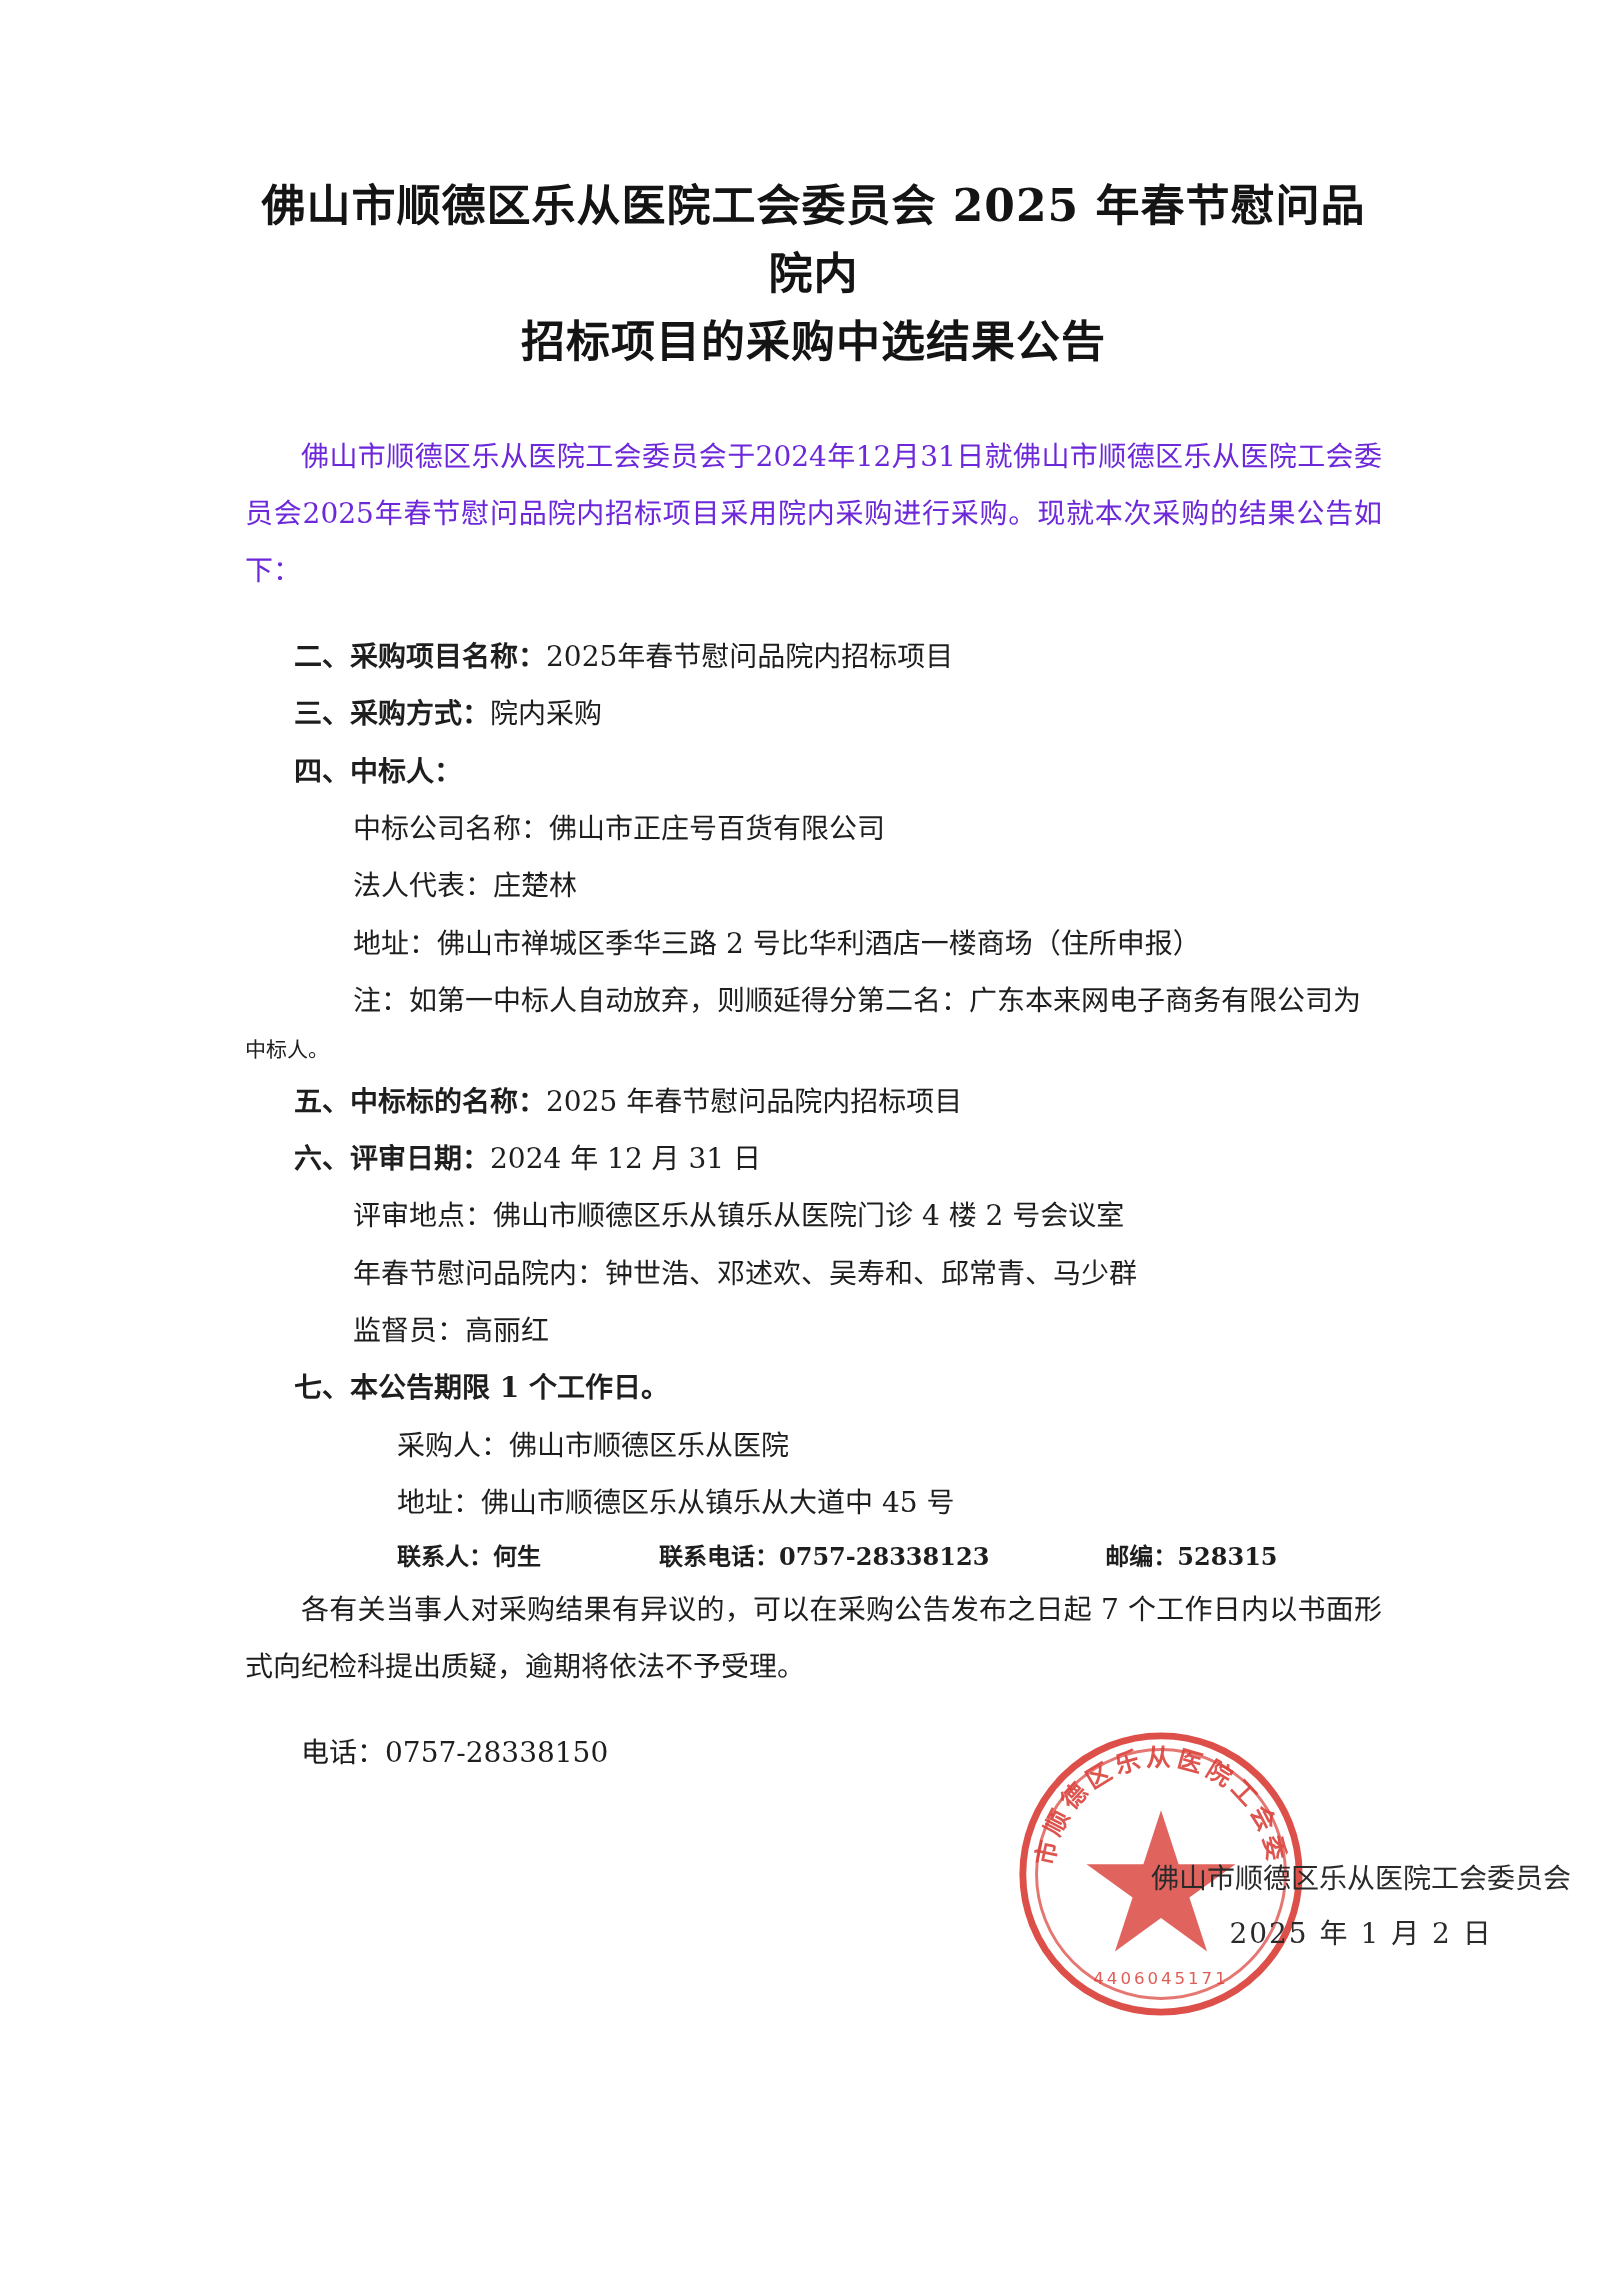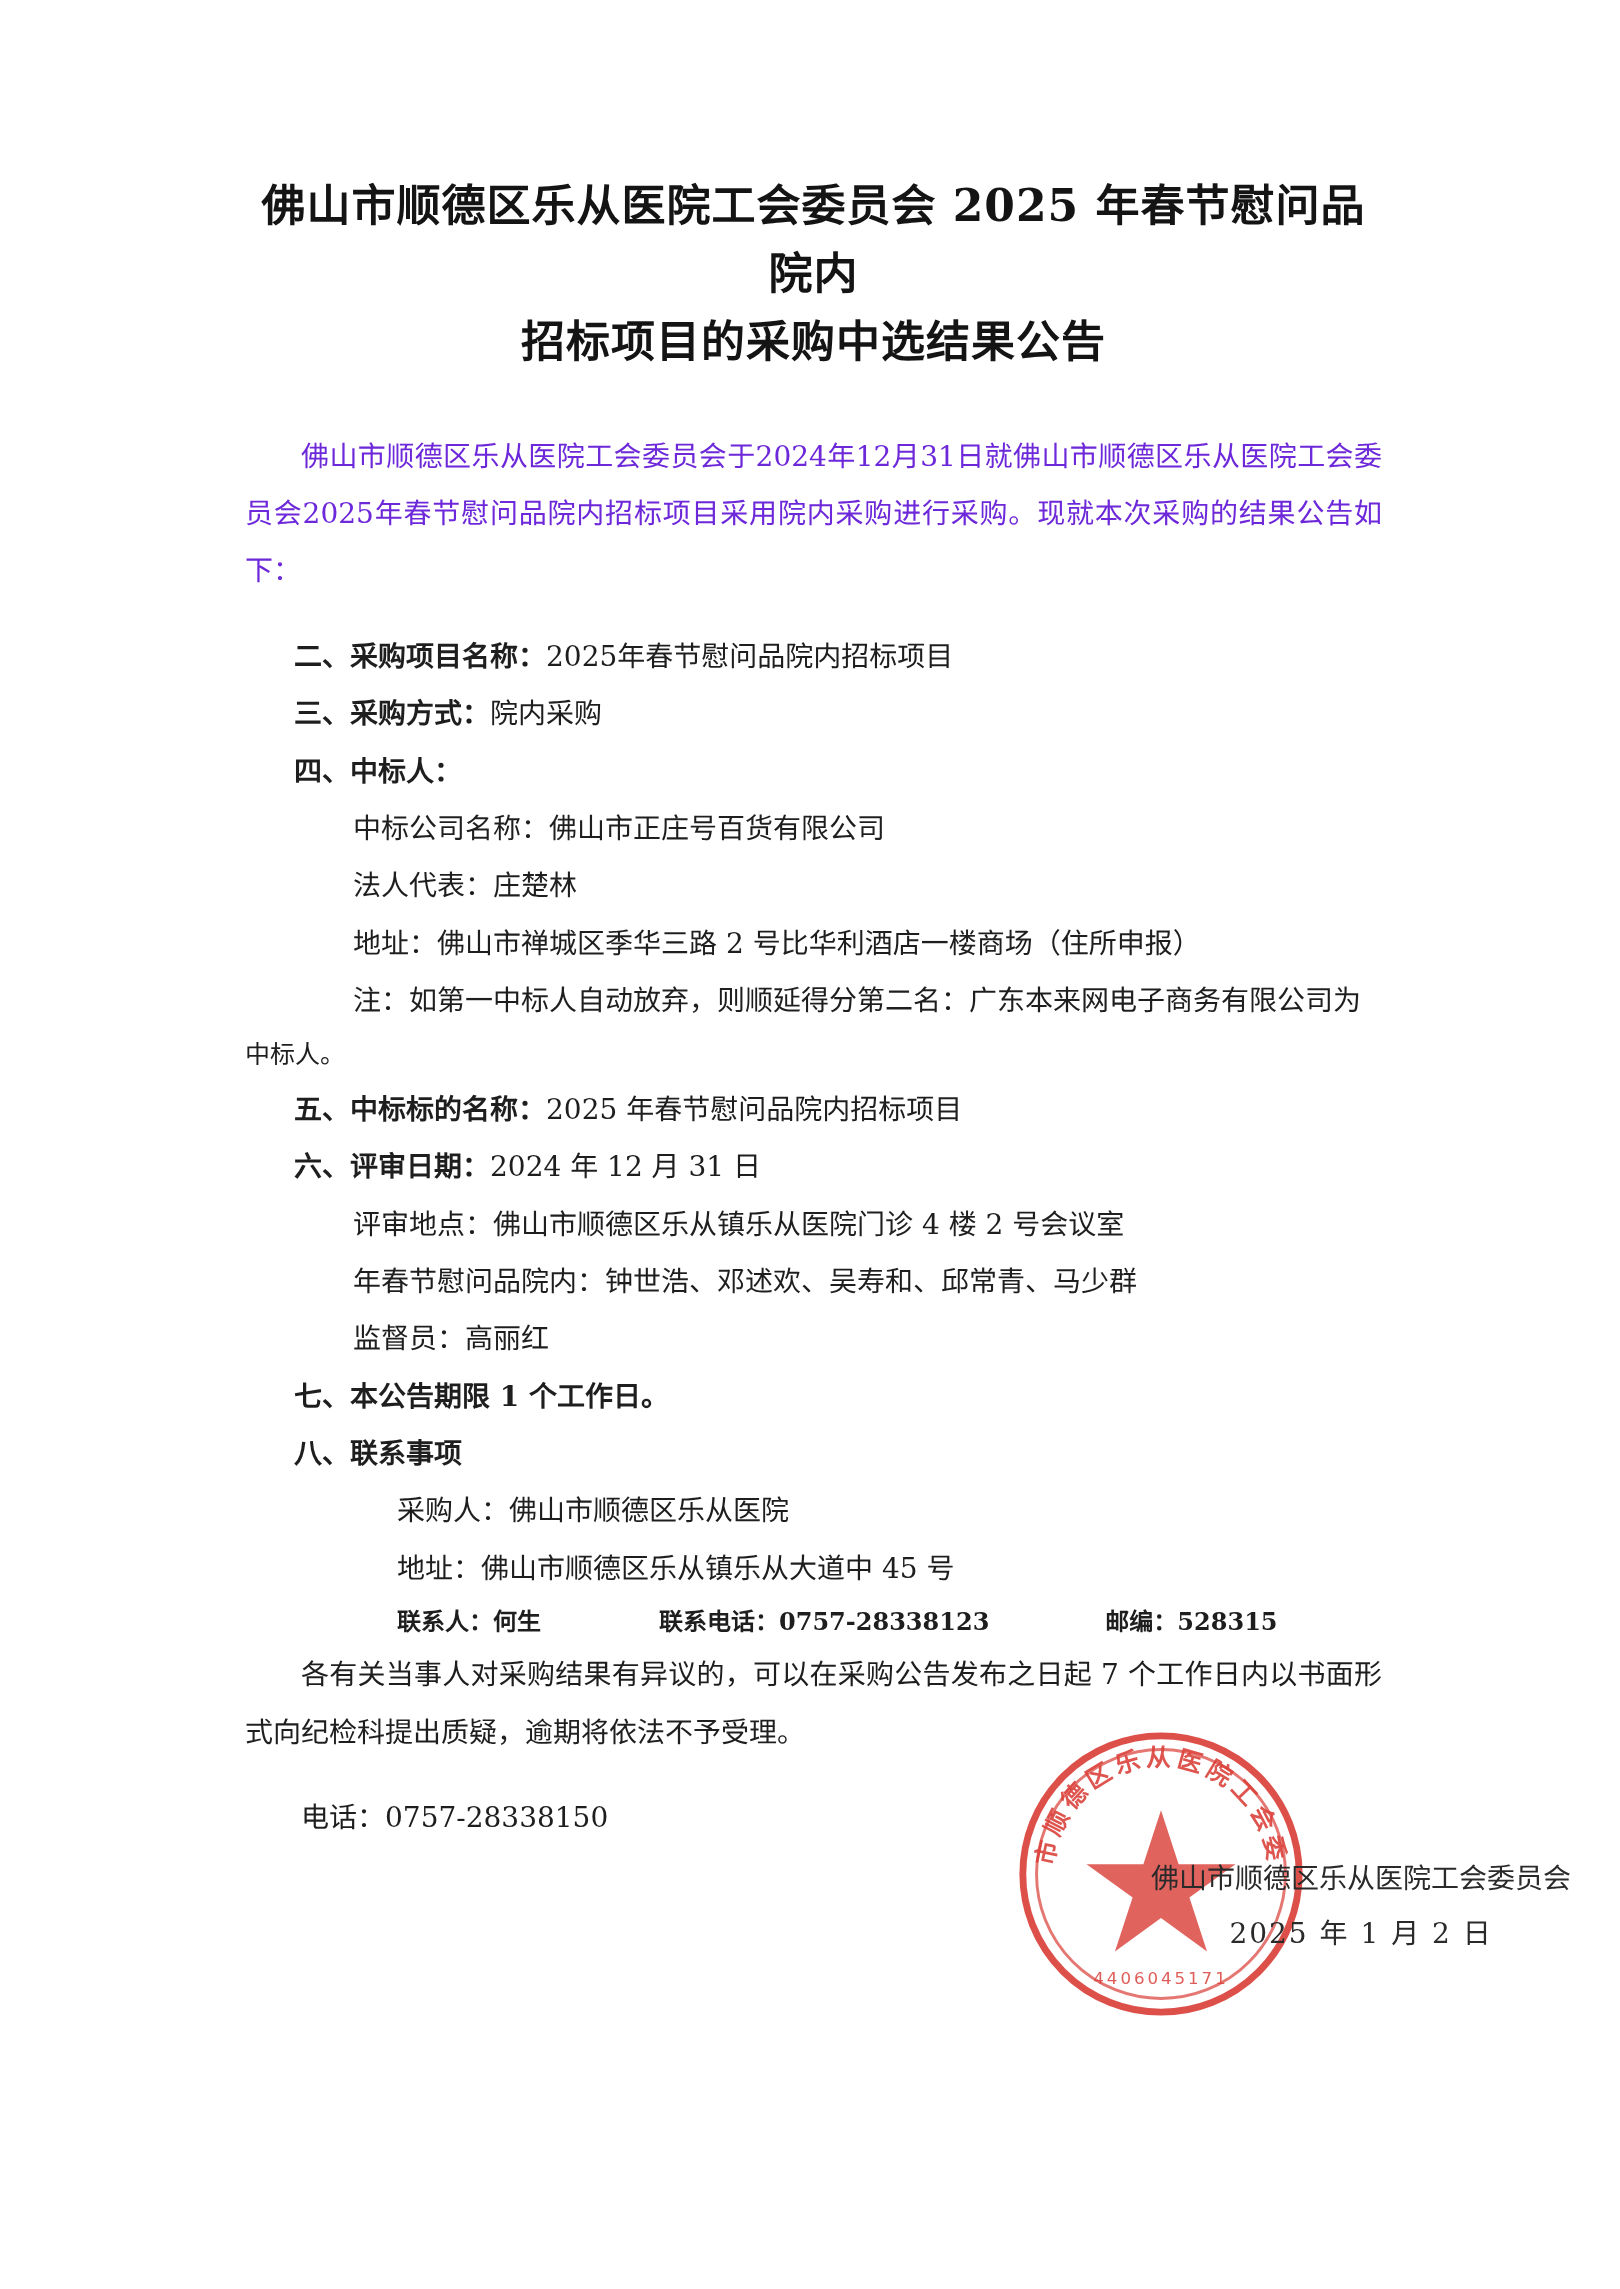--- a/index.html
+++ b/index.html
@@ -88,21 +88,21 @@
     text-align: right;
   }
 
   .note-line {
     font-size: 28px;
     line-height: 2.05;
     margin-left: 108px;
     text-align: justify;
   }
   .note-cont {
-    font-size: 25px;
+    font-size: 21px;
     line-height: 2.05;
     margin-left: 0;
   }
 
   .contact-row {
     font-size: 24px;
     line-height: 2.05;
     margin-left: 152px;
     display: block;
     white-space: pre;
@@ -214,23 +214,20 @@
     </div>
 
     <div class="subline">
       <span class="lbl">监督员：</span><span>高丽红</span>
     </div>
 
     <div class="section">
       <span class="num">七、</span><span class="head">本公告期限 1 个工作日。</span>
     </div>
 
-    <div class="section">
-      <span class="num">八、</span><span class="head">联系事项</span>
-    </div>
 
     <div class="subline deep">
       <span class="lbl">采购人：</span><span>佛山市顺德区乐从医院</span>
     </div>
 
     <div class="subline deep">
       <span class="lbl">地址：</span><span>佛山市顺德区乐从镇乐从大道中 45 号</span>
     </div>
 
     <div class="contact-row"><span class="lbl">联系人：</span><span>何生</span><span class="gap-a"></span><span class="lbl">联系电话：</span><span>0757-28338123</span><span class="gap-b"></span><span class="lbl">邮编：</span><span>528315</span></div>

